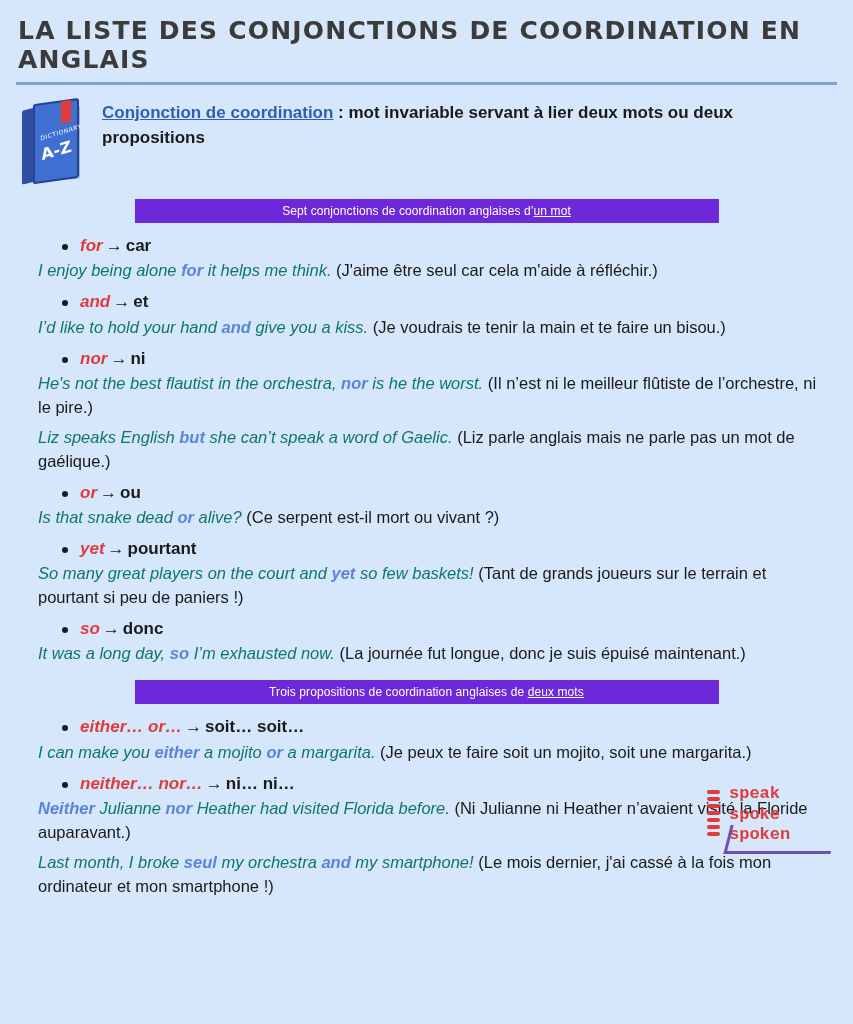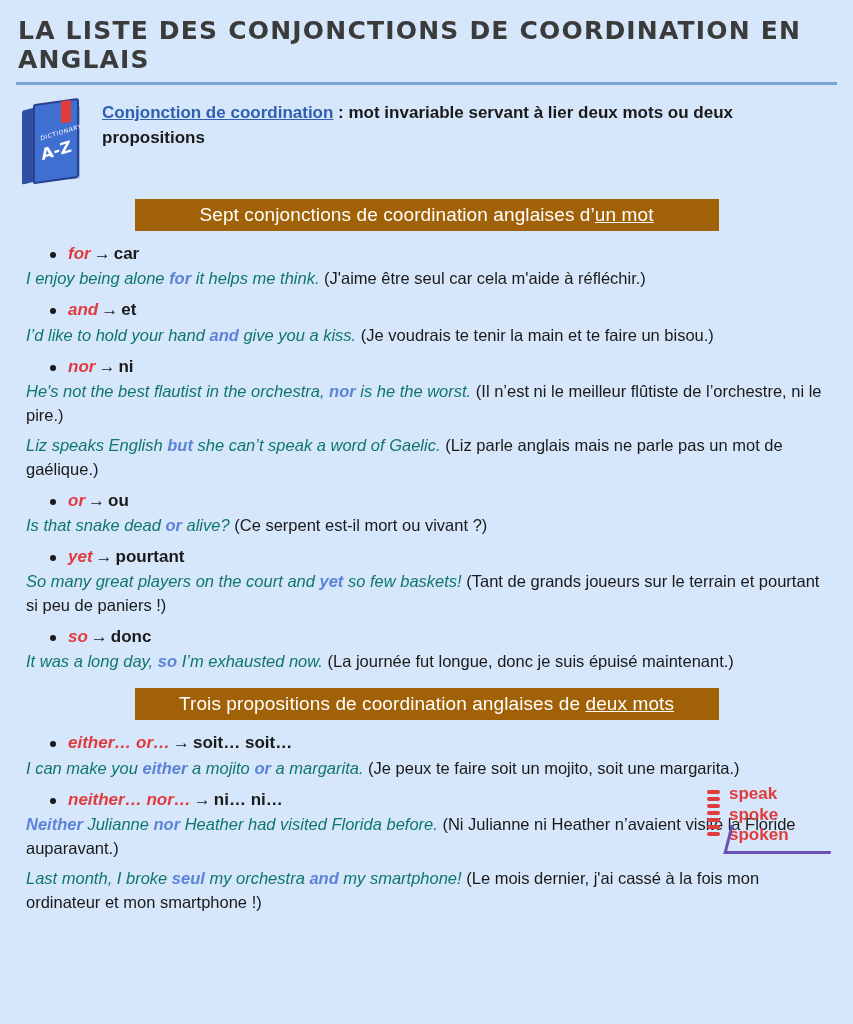--- a/index.html
+++ b/index.html
@@ -119,36 +119,37 @@
   .intro-text .lead {
     color: #2f5fb0;
     text-decoration: underline;
   }
   .band-wrap {
     display: flex;
     justify-content: center;
     margin: 14px 0 10px 0;
   }
   .band {
-    background: #a16207;
+    background: #6d28d9;
     color: #ffffff;
-    font-size: 19px;
+    font-size: 12px;
     padding: 5px 22px;
     min-width: 540px;
     text-align: center;
     letter-spacing: .1px;
   }
   .band u {
     text-decoration: underline;
   }
   .content {
     padding: 0 18px 0 20px;
   }
   .entry {
     margin-bottom: 2px;
+    margin-left: 12px;
   }
   .bullet-line {
     font-size: 17px;
     font-weight: bold;
     padding-left: 48px;
     position: relative;
     line-height: 1.55;
   }
   .bullet-line::before {
     content: "";
@@ -190,20 +191,21 @@
   }
   .example .trans {
     color: #1a1a1a;
   }
   .logo {
     position: absolute;
     right: 18px;
     bottom: 14px;
     width: 128px;
     text-align: left;
+    font-family: Liberation Mono, monospace;
   }
   .logo .bars {
     position: absolute;
     left: 0;
     top: 6px;
     width: 16px;
     height: 50px;
   }
   .logo .bars span {
     display: block;

